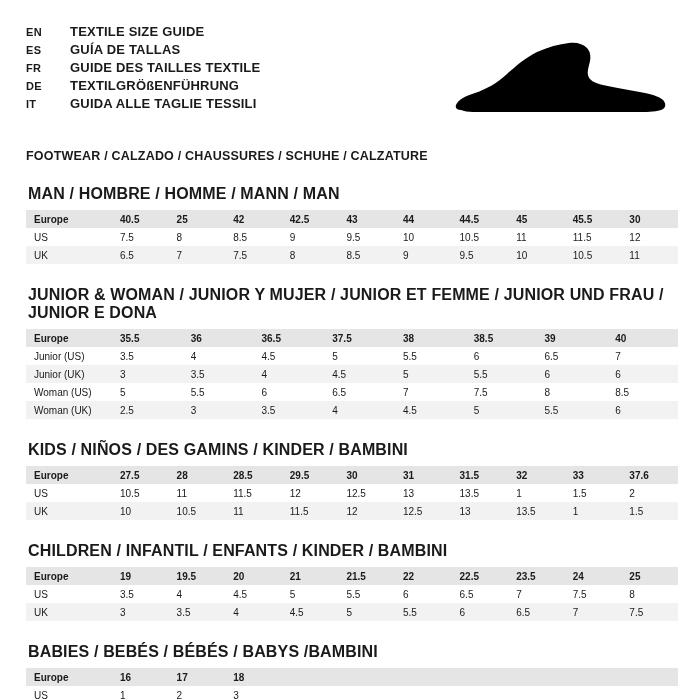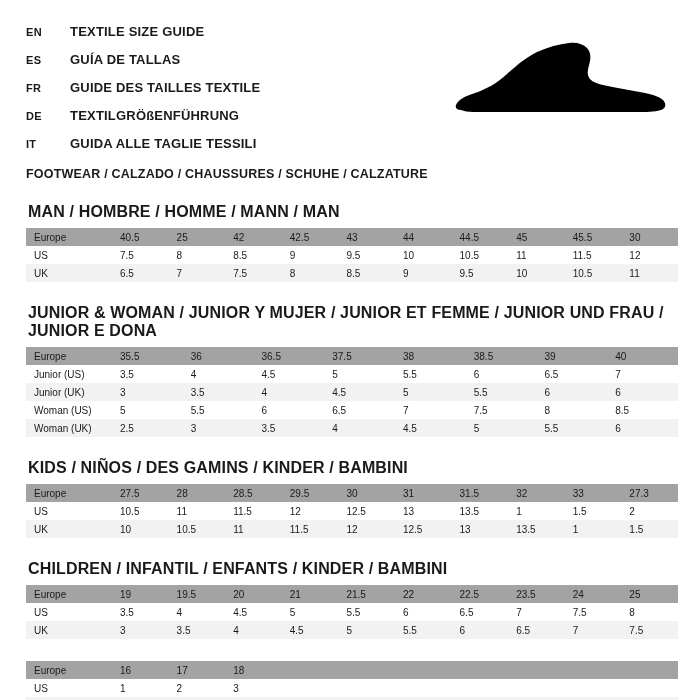--- a/index.html
+++ b/index.html
@@ -23,21 +23,21 @@
   }
   
   .header {
     display: flex;
     align-items: flex-start;
     justify-content: space-between;
   }
   .lang-block {
     display: flex;
     flex-direction: column;
-    gap: 13px;
+    gap: 3px;
   }
   .lang-row {
     display: flex;
     align-items: baseline;
     font-size: 11.5px;
     letter-spacing: 0.3px;
   }
   .lang-code {
     width: 44px;
     font-weight: bold;
@@ -82,21 +82,22 @@
     height: 16px;
     padding: 1px 0 1px 8px;
     vertical-align: middle;
     white-space: nowrap;
   }
   table.size td.rowlabel {
     width: 78px;
     padding-left: 8px;
   }
   table.size tr.shaded td {
-    background: #a3a3a3;
+    background: #e5e5e5;
+    font-weight: bold;
   }
   table.size tr.plain td {
     background: #ffffff;
   }
   table.size tr.plain-alt td {
     background: #f2f2f2;
   }
 </style>
 </head>
 <body>
@@ -255,21 +256,21 @@
           <td class="rowlabel">Europe</td>
           <td>27.5</td>
           <td>28</td>
           <td>28.5</td>
           <td>29.5</td>
           <td>30</td>
           <td>31</td>
           <td>31.5</td>
           <td>32</td>
           <td>33</td>
-          <td>27.3</td>
+          <td>37.6</td>
         </tr>
         <tr class="plain">
           <td class="rowlabel">US</td>
           <td>10.5</td>
           <td>11</td>
           <td>11.5</td>
           <td>12</td>
           <td>12.5</td>
           <td>13</td>
           <td>13.5</td>
@@ -335,20 +336,21 @@
           <td>6</td>
           <td>6.5</td>
           <td>7</td>
           <td>7.5</td>
         </tr>
       </tbody>
     </table>
   </div>
 
   <div class="section">
+    <div class="section-title">BABIES  / BEBÉS / BÉBÉS / BABYS /BAMBINI</div>
     <table class="size">
       <tbody>
         <tr class="shaded">
           <td class="rowlabel">Europe</td>
           <td>16</td>
           <td>17</td>
           <td>18</td>
           <td></td>
           <td></td>
           <td></td>

